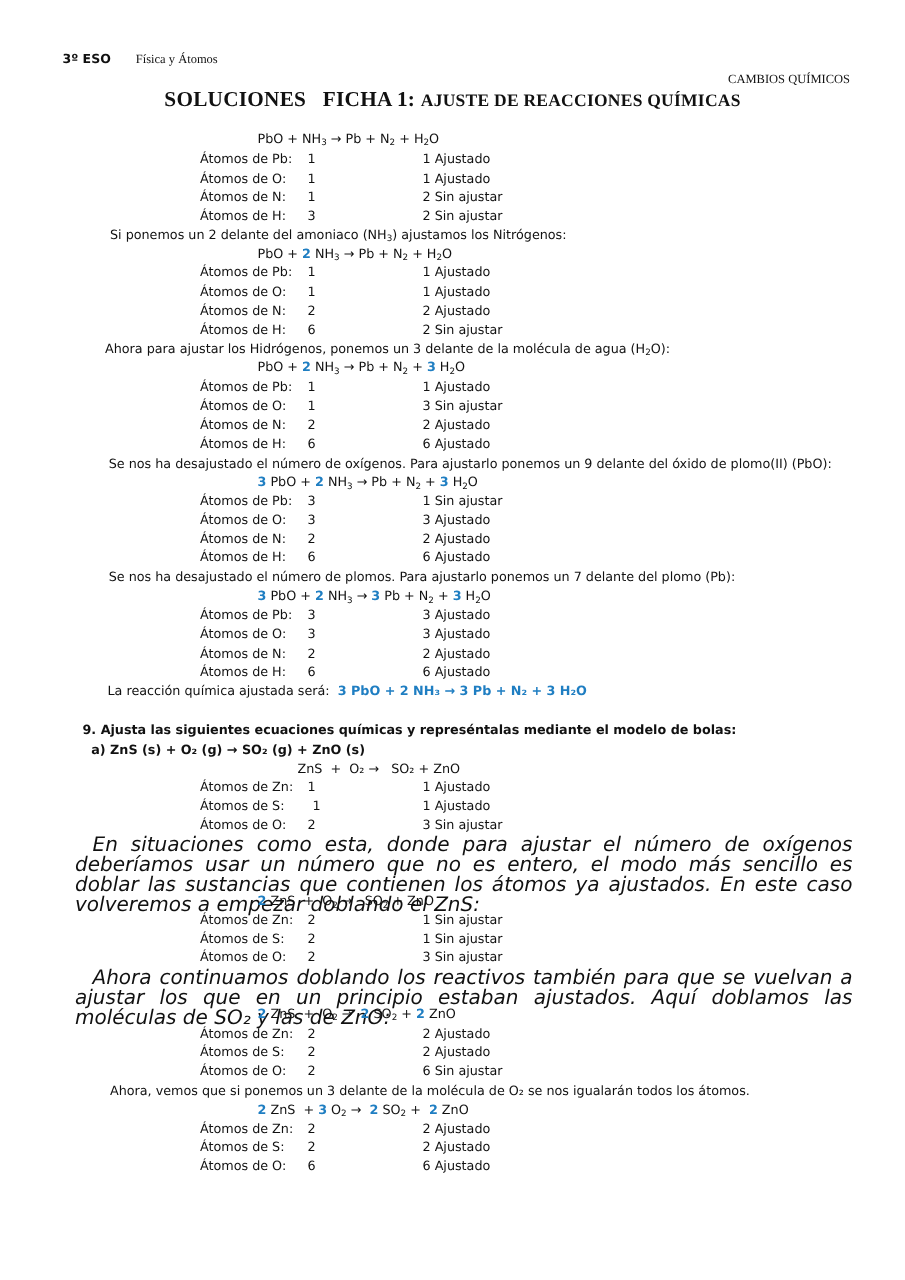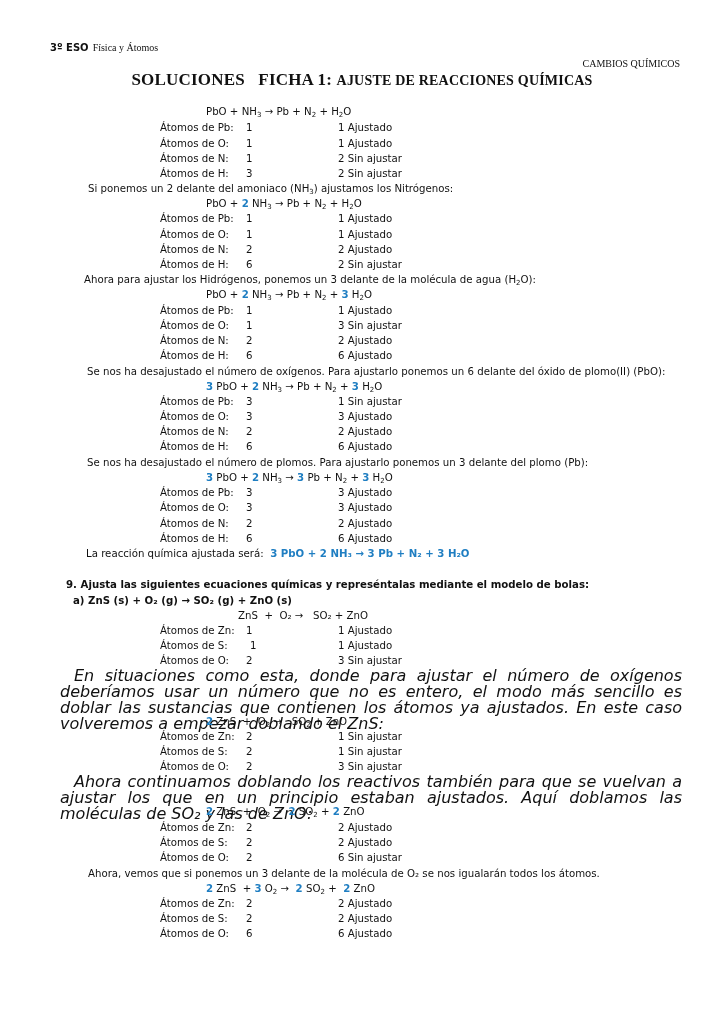--- a/index.html
+++ b/index.html
@@ -1,19 +1,19 @@
 <!DOCTYPE html>
 <html><head>
 <meta charset="utf-8">
 <style>
   html, body { margin:0; padding:0; background:#ffffff; }
   body { width:724px; height:1024px; position:relative; overflow:hidden; color:#111; }
   .page { position:absolute; left:0; top:0; width:724px; height:1024px; }
   .hdr-left { position:absolute; left:50px; top:42px; font-family:"Liberation Serif", serif; font-size:10px; }
-  .hdr-left .eso { font-family:"DejaVu Sans", sans-serif; font-weight:bold; font-size:10px; margin-right:4px; }
+  .hdr-left .eso { font-family:"DejaVu Sans", sans-serif; font-weight:bold; font-size:10px; margin-right:20px; }
   .hdr-right { position:absolute; right:44px; top:58px; font-family:"Liberation Serif", serif; font-size:10px;text-align:right; }
   .title { position:absolute; left:0; width:724px; top:70px; text-align:center; font-family:"Liberation Serif", serif; font-weight:bold; font-size:17px; letter-spacing:0.2px; }
   .title .small { font-size:14px; }
   .c { font-family:"DejaVu Sans", sans-serif; font-size:10.2px; position:absolute; white-space:nowrap; }
   .eq { left:206px; }
   .blue { color:#1f7ec2; font-weight:bold; }
   .lbl { left:160px; }
   .val { left:246px; }
   .res { left:338px; }
   sub { font-size:7px; vertical-align:-2px; line-height:0; }
@@ -69,37 +69,37 @@
   <div class="c lbl" style="top:320px">Átomos de O:</div>
     <div class="c val" style="top:320px">1</div>
     <div class="c res" style="top:320px">3 Sin ajustar</div>
   <div class="c lbl" style="top:335px">Átomos de N:</div>
     <div class="c val" style="top:335px">2</div>
     <div class="c res" style="top:335px">2 Ajustado</div>
   <div class="c lbl" style="top:350px">Átomos de H:</div>
     <div class="c val" style="top:350px">6</div>
     <div class="c res" style="top:350px">6 Ajustado</div>
 
-  <div class="c" style="left:87px; top:366px">Se nos ha desajustado el número de oxígenos. Para ajustarlo ponemos un 6 delante del óxido de plomo(II) (PbO):</div>
+  <div class="c" style="left:87px; top:366px">Se nos ha desajustado el número de oxígenos. Para ajustarlo ponemos un 9 delante del óxido de plomo(II) (PbO):</div>
 
   <div class="c eq" style="top:381px"><span class="blue">3</span> PbO + <span class="blue">2</span> NH<sub>3</sub> → Pb + N<sub>2</sub> + <span class="blue">3</span> H<sub>2</sub>O</div>
   <div class="c lbl" style="top:396px">Átomos de Pb:</div>
     <div class="c val" style="top:396px">3</div>
     <div class="c res" style="top:396px">1 Sin ajustar</div>
   <div class="c lbl" style="top:411px">Átomos de O:</div>
     <div class="c val" style="top:411px">3</div>
     <div class="c res" style="top:411px">3 Ajustado</div>
   <div class="c lbl" style="top:426px">Átomos de N:</div>
     <div class="c val" style="top:426px">2</div>
     <div class="c res" style="top:426px">2 Ajustado</div>
   <div class="c lbl" style="top:441px">Átomos de H:</div>
     <div class="c val" style="top:441px">6</div>
     <div class="c res" style="top:441px">6 Ajustado</div>
 
-  <div class="c" style="left:87px; top:457px">Se nos ha desajustado el número de plomos. Para ajustarlo ponemos un 3 delante del plomo (Pb):</div>
+  <div class="c" style="left:87px; top:457px">Se nos ha desajustado el número de plomos. Para ajustarlo ponemos un 7 delante del plomo (Pb):</div>
 
   <div class="c eq" style="top:472px"><span class="blue">3</span> PbO + <span class="blue">2</span> NH<sub>3</sub> → <span class="blue">3</span> Pb + N<sub>2</sub> + <span class="blue">3</span> H<sub>2</sub>O</div>
   <div class="c lbl" style="top:487px">Átomos de Pb:</div>
     <div class="c val" style="top:487px">3</div>
     <div class="c res" style="top:487px">3 Ajustado</div>
   <div class="c lbl" style="top:502px">Átomos de O:</div>
     <div class="c val" style="top:502px">3</div>
     <div class="c res" style="top:502px">3 Ajustado</div>
   <div class="c lbl" style="top:518px">Átomos de N:</div>
     <div class="c val" style="top:518px">2</div>

